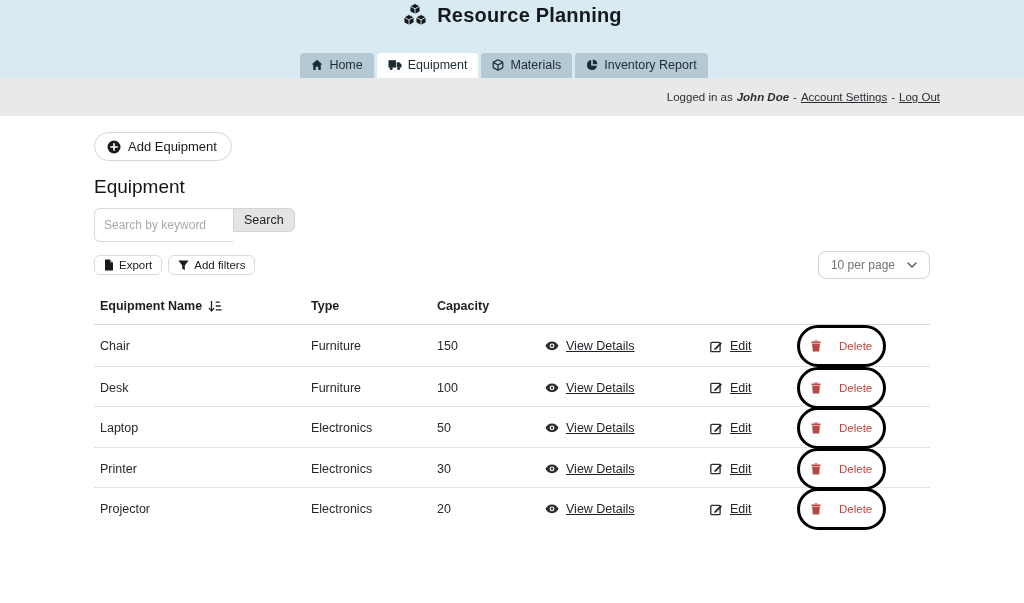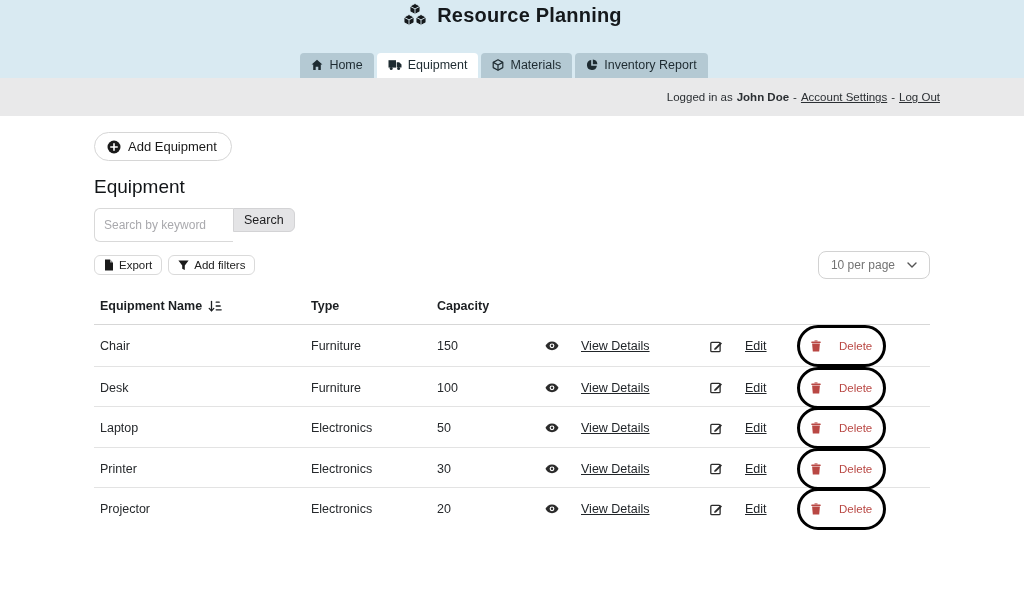--- a/index.html
+++ b/index.html
@@ -33,21 +33,21 @@
   }
   .tab.active { background: #ffffff; }
   .tab .ic { display: inline-flex; }
 
   
   .user-bar {
     background: #e9e9ea; height: 38px;
     display: flex; align-items: center; justify-content: flex-end;
     padding-right: 84px; font-size: 11.5px; color: #2b2f33; gap: 4px;
   }
-  .user-bar .uname { font-weight: 700; }
+  .user-bar .uname { font-weight: 700; font-style: italic; }
   .user-bar a { color: #2b2f33; text-decoration: underline; cursor: pointer; }
 
   
   .main { padding: 0 94px; }
 
   .add-btn {
     margin-top: 16px;
     display: inline-flex; align-items: center; gap: 7px;
     background: #fff; border: 1px solid #d6d6d6; border-radius: 999px;
     padding: 6px 14px 6px 12px; font-size: 13px; color: #1a1a1a;
@@ -90,21 +90,21 @@
     display: grid;
     grid-template-columns: 211px 126px 108px 165px 87px 1fr;
     align-items: center;
     padding-left: 6px;
   }
   .thead { font-weight: 700; font-size: 12.5px; color: #1c1f22; padding-top: 6px; padding-bottom: 11px; border-bottom: 1px solid #d7d7d7; }
   .th { display: flex; align-items: center; gap: 6px; }
   .trow { height: 40.5px; font-size: 12.5px; color: #26292c; }
   .trow + .trow { border-top: 1px solid #e3e3e3; }
   .cell-action { display: flex; align-items: center; gap: 7px; }
-  .link { color: #212529; text-decoration: underline; cursor: pointer; margin-left: 15px; }
+  .link { color: #212529; text-decoration: underline; cursor: pointer; }
   .delete-btn {
     display: inline-flex; align-items: center; gap: 18px;
     background: #fff; border: 3px solid #000000; border-radius: 999px;
     padding: 12px 11px; font-size: 11.5px; color: #b94743;
     cursor: pointer; font-family: inherit;
   }
   .ic { display: inline-flex; line-height: 0; }
 </style>
 </head>
 <body>

